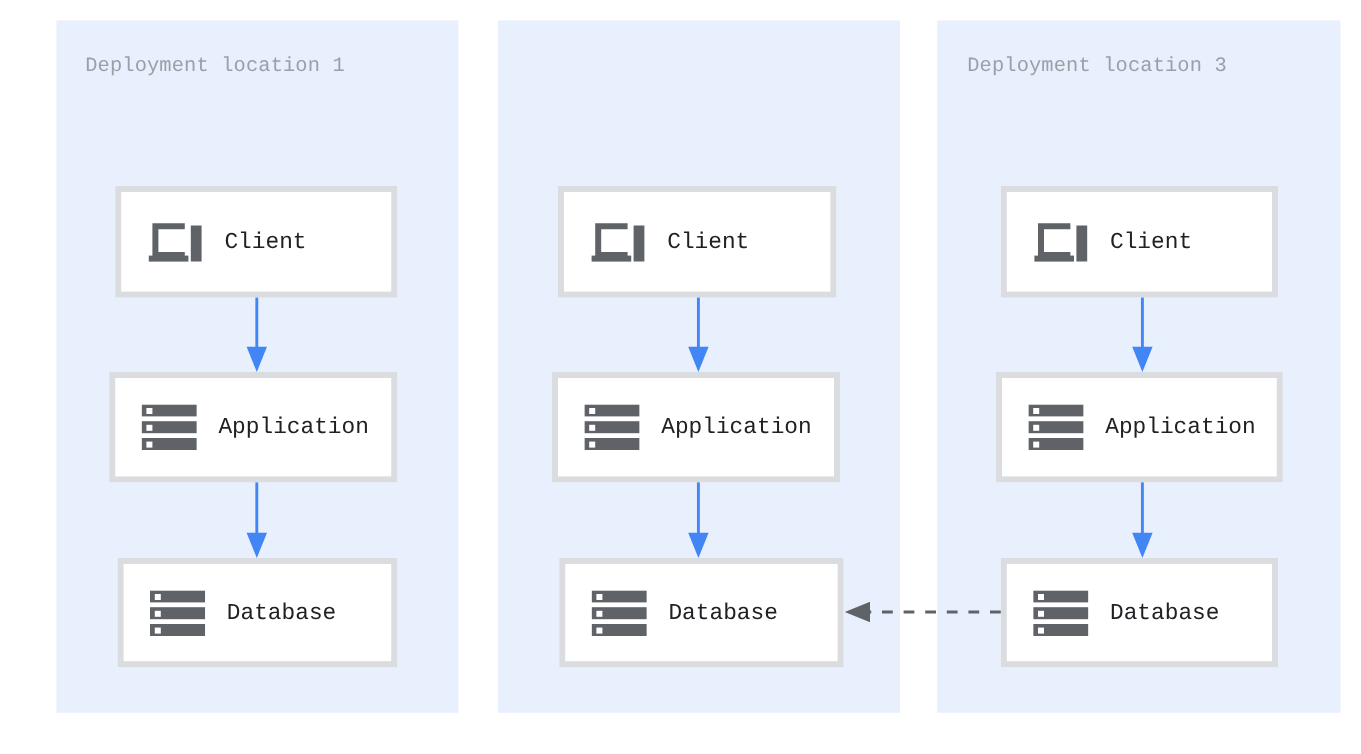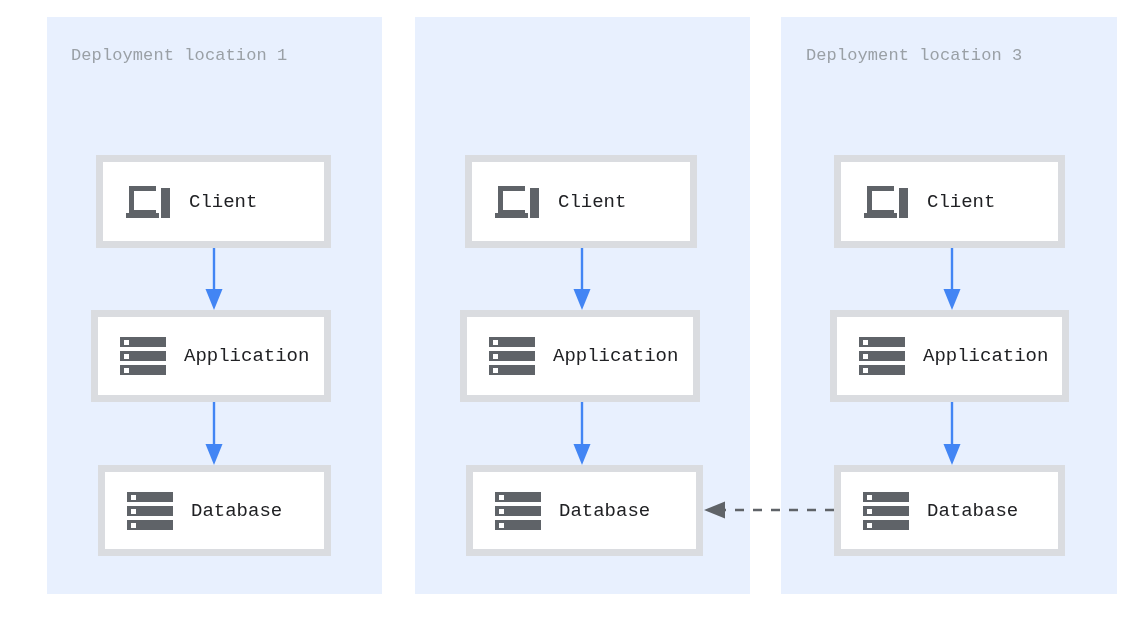--- a/index.html
+++ b/index.html
@@ -36,21 +36,21 @@
     font-size: 17px;
     color: #9aa0a6;
     letter-spacing: 0.1px;
     white-space: nowrap;
   }
 
   
   .node {
     position: absolute;
     background: #ffffff;
-    border: 7px solid #22c55e;
+    border: 5px solid #22c55e;
     box-sizing: border-box;
     display: flex;
     align-items: center;
     padding-left: 22px;
   }
   .node-label {
     font-size: 19px;
     color: #202124;
     white-space: nowrap;
     margin-left: 18px;

